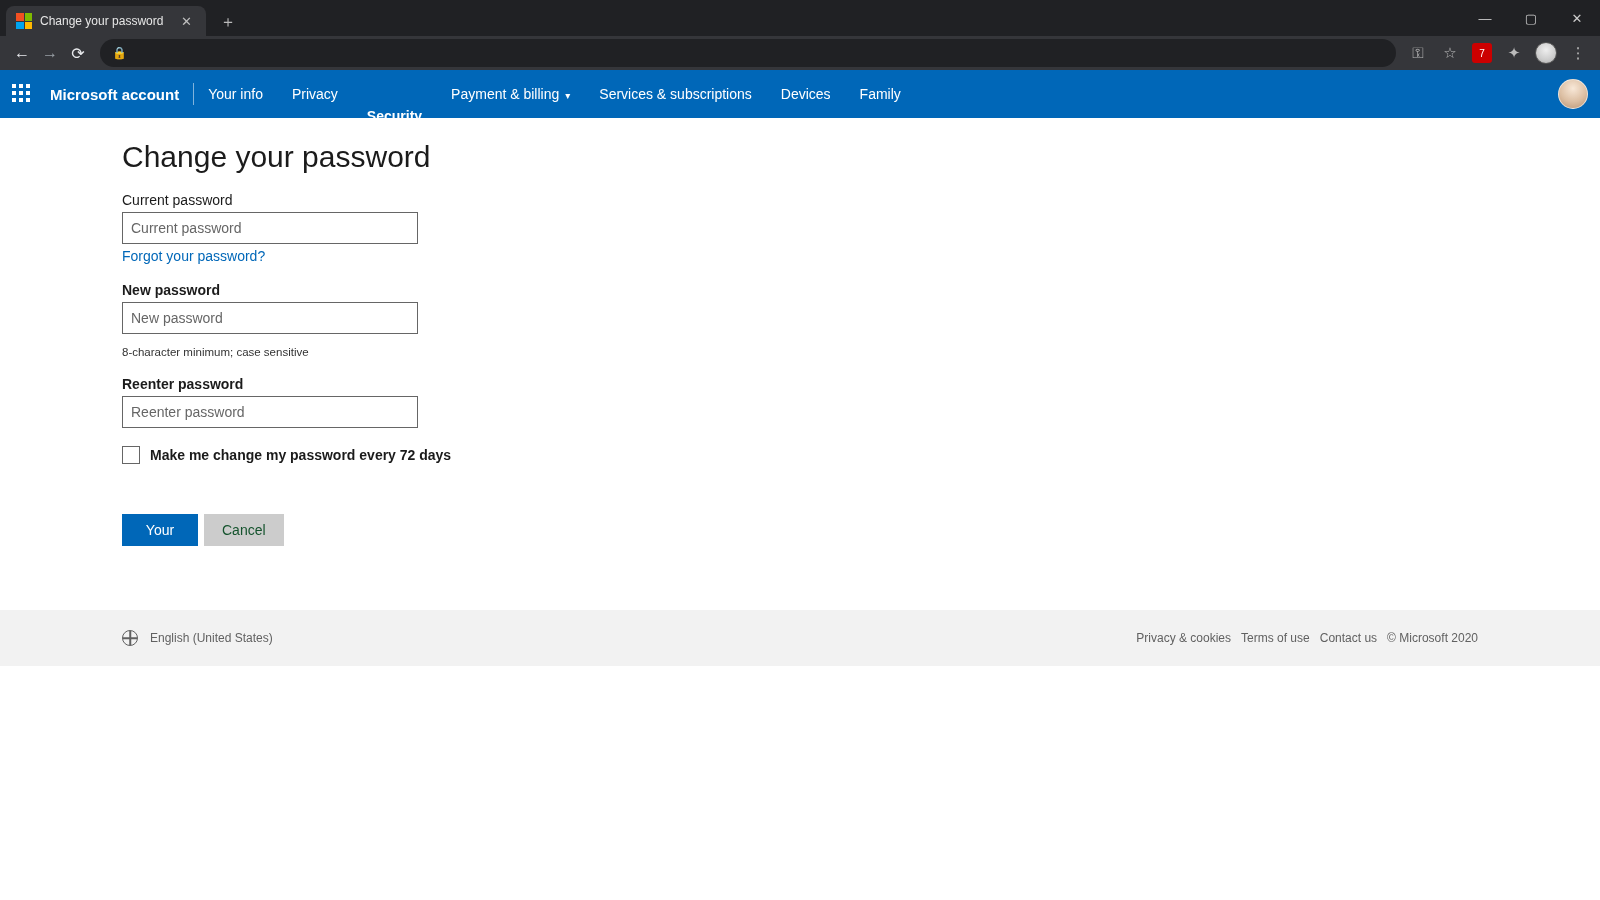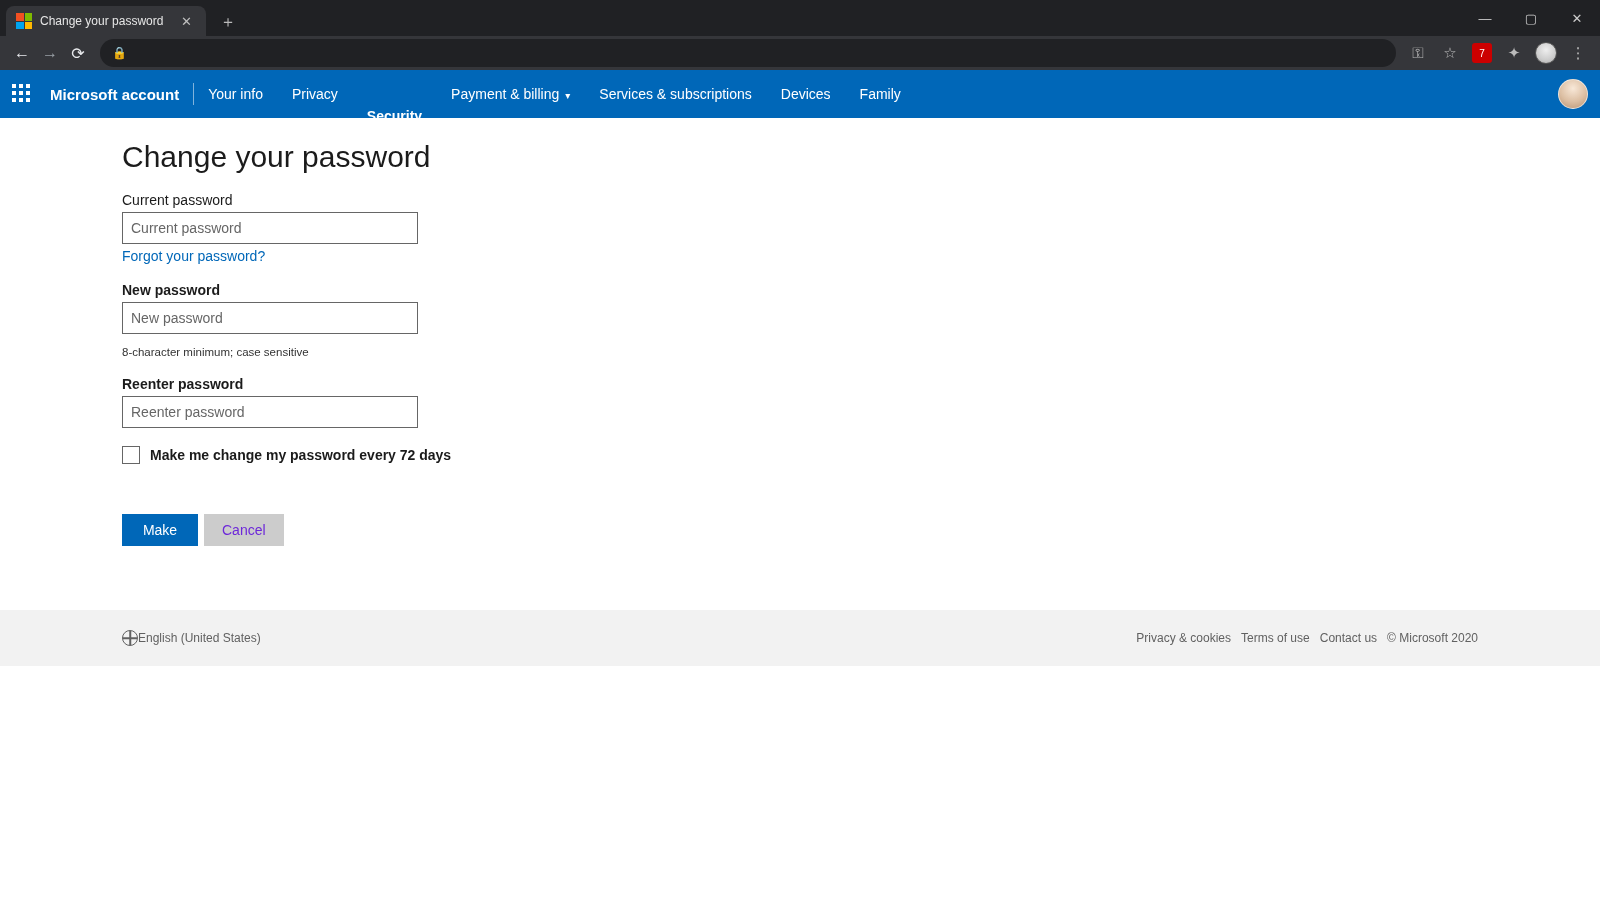--- a/index.html
+++ b/index.html
@@ -146,30 +146,30 @@
     width:18px; height:18px; appearance:none; border:1px solid #666; background:#fff;
   }
   .checkbox-row label { font-weight:600; font-size:14px; }
 
   .button-row { margin-top:50px; display:flex; gap:6px; }
   .btn {
     min-width:76px; height:32px; border:none; font-size:14px; font-family:inherit; cursor:pointer;
     padding:0 18px;
   }
   .btn-primary { background:#0067b8; color:#fff; }
-  .btn-secondary { background:#ccc; color:#6d28d9;text-align:right; }
+  .btn-secondary { background:#ccc; color:#14532d;text-align:right; }
 
   
   .footer {
     position:absolute; left:0; right:0; top:610px;
     background:#f2f2f2; height:56px;
     display:flex; align-items:center; justify-content:space-between;
     padding:0 122px; font-size:12px; color:#616161;
   }
-  .footer-left { display:flex; align-items:center; }
+  .footer-left { display:flex; align-items:center; gap:12px; }
   .globe {
     width:16px; height:16px; border:1.5px solid #616161; border-radius:50%; position:relative;
   }
   .globe::before {
     content:""; position:absolute; left:50%; top:0; bottom:0; width:1.5px; background:#616161; transform:translateX(-50%);
   }
   .globe::after {
     content:""; position:absolute; top:50%; left:0; right:0; height:1.5px; background:#616161; transform:translateY(-50%);
   }
   .footer-right { display:flex; gap:10px; }
@@ -266,21 +266,21 @@
     <label class="field-label bold-label">Reenter password</label>
     <input type="password" class="text-input" placeholder="Reenter password" style="">
   </div>
 
   <div class="checkbox-row">
     <input type="checkbox" id="expire" style="">
     <label for="expire">Make me change my password every 72 days</label>
   </div>
 
   <div class="button-row">
-    <button class="btn btn-primary">Make</button>
+    <button class="btn btn-primary">Your</button>
     <button class="btn btn-secondary">Cancel</button>
   </div>
 </div>
 
 <div class="footer">
   <div class="footer-left">
     <span class="globe"></span>
     <a href="#">English (United States)</a>
   </div>
   <div class="footer-right">

